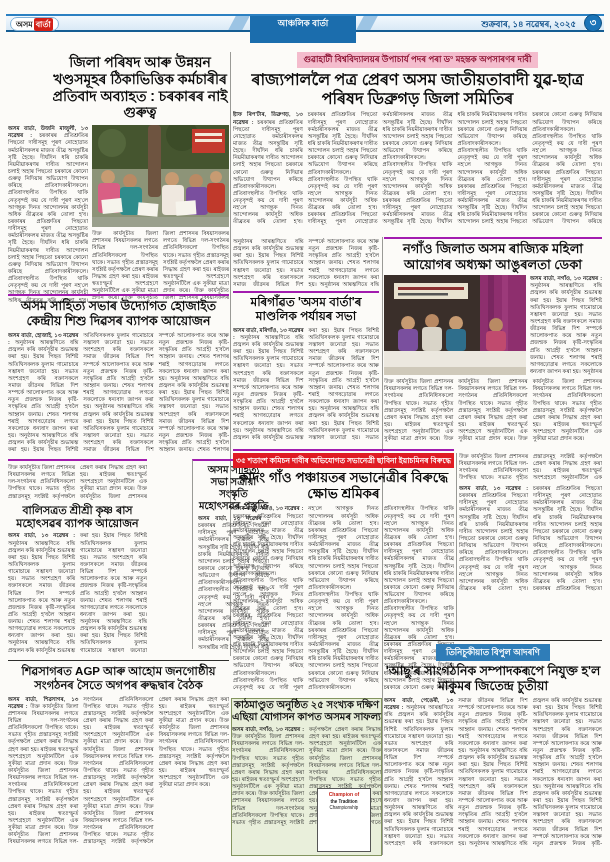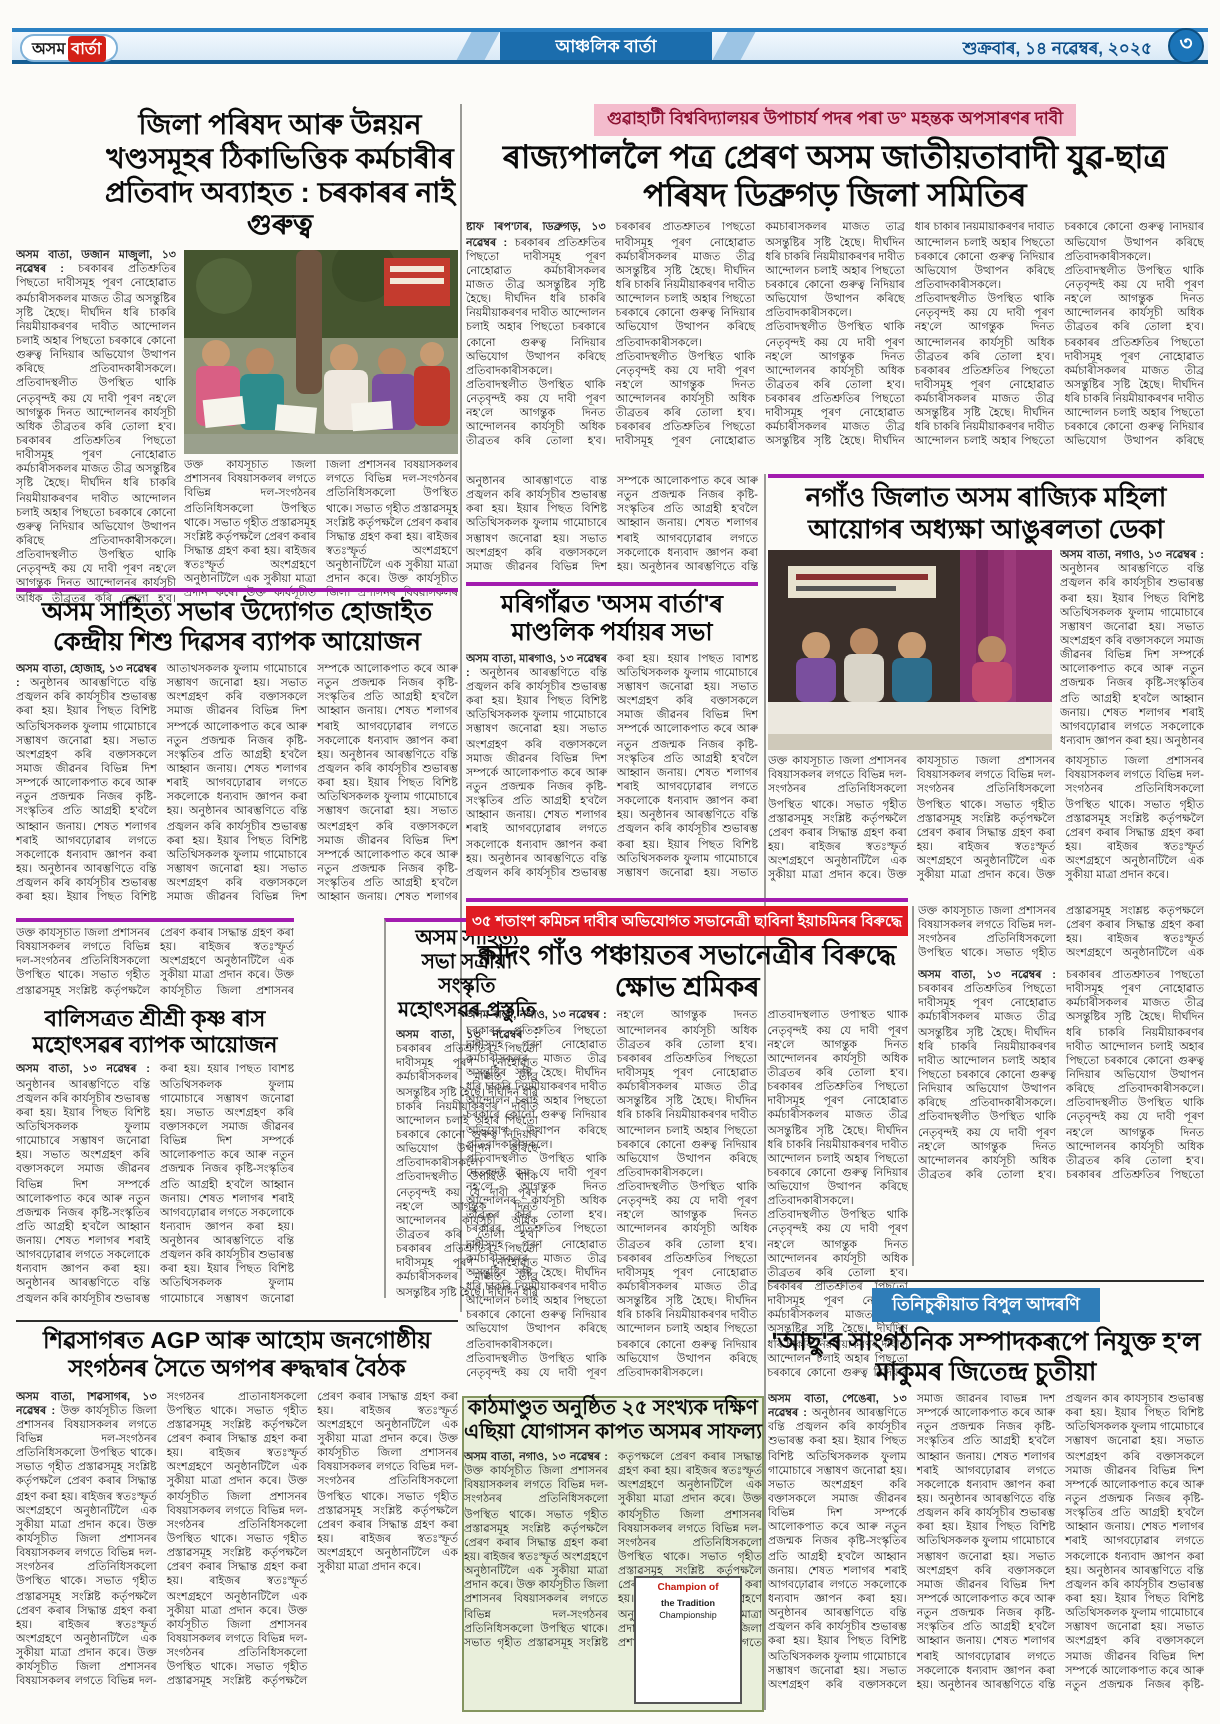--- a/index.html
+++ b/index.html
@@ -9,21 +9,21 @@
   .abs { position:absolute; }
 
   
   .masthead { position:absolute; left:6px; top:14px; width:598px; height:18px;
     background:linear-gradient(#f2f8fd,#d9e9f6);
     border-top:2px solid #2b80c2; border-bottom:2px solid #155d93; }
   .logo-pill { position:absolute; left:4px; top:1px; height:14px; background:#fff;
     border:1px solid #7fb1d8; border-radius:8px; padding:0 5px; display:flex; align-items:center; gap:1px; }
   .logo-a { font-size:8px; font-weight:bold; color:#1a1a1a; }
   .logo-b { font-size:8px; font-weight:bold; color:#fff; background:#d32017; padding:0 2px; border-radius:2px; }
-  .section-tab { position:absolute; left:244px; top:0; width:106px; height:14px; background:#1b6dad;
+  .section-tab { position:absolute; left:244px; top:0; width:106px; height:27px; background:#1b6dad;
     color:#fff; font-size:8.5px; font-weight:bold; text-align:center; line-height:14px; }
   .tab-slash-l, .tab-slash-r { position:absolute; top:0; width:14px; height:14px; background:#9cc4e4; }
   .tab-slash-l { left:-18px; transform:skewX(-28deg); }
   .tab-slash-r { right:-18px; transform:skewX(-28deg); }
   .mast-date { position:absolute; right:28px; top:2px; font-size:8.5px; font-weight:bold; color:#0d4f8a; }
   .page-badge { position:absolute; right:2px; top:-2px; width:18px; height:18px; border-radius:50%;
     background:#1b74b8; border:1.5px solid #0e4f80; color:#fff; font-size:10px; font-weight:bold;
     text-align:center; line-height:15px; }
 
   

